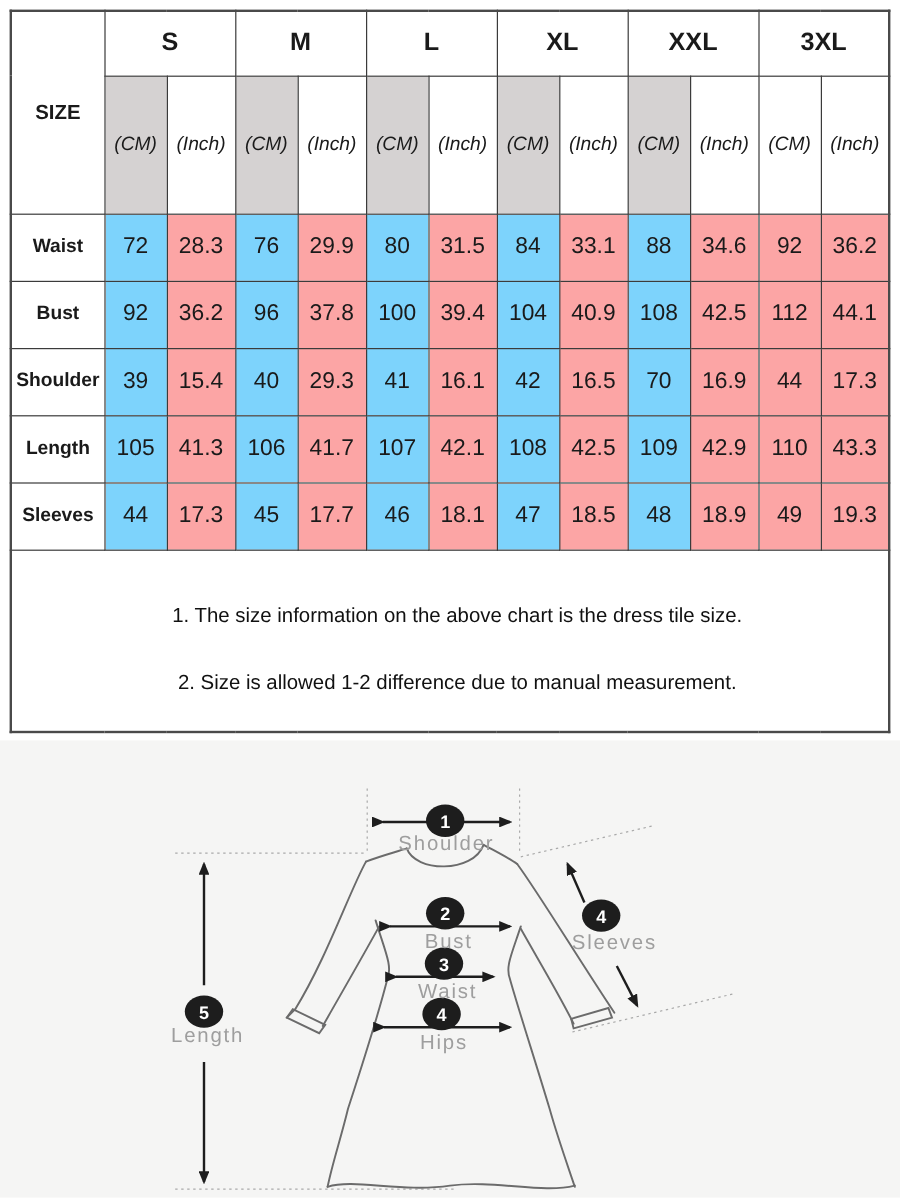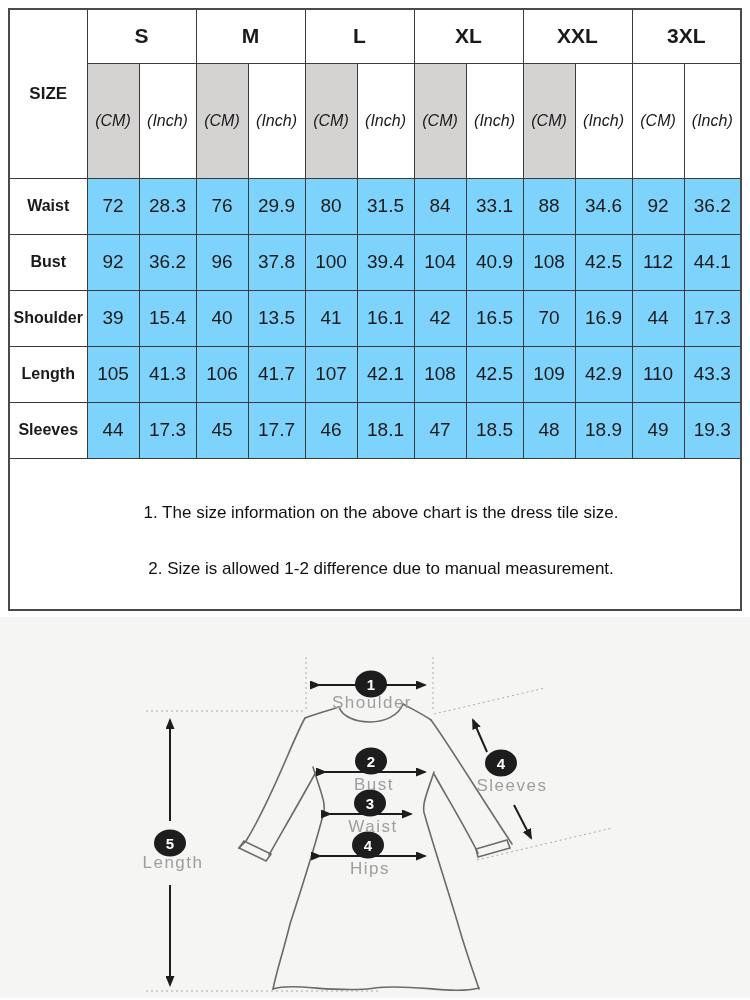--- a/index.html
+++ b/index.html
@@ -23,21 +23,21 @@
   col.c-in{width:57px;}
   tr.r-sizes{height:54px;}
   tr.r-units{height:115px;font-style:italic;}
   tr.r-data{height:56px;}
   tr.r-notes{height:152px;margin-left:44px;}
   th.size-name{font-size:21px;font-weight:bold;background:#fff;}
   td.corner{font-size:17px;font-weight:bold;background:#fff;}
   td.unit{font-size:16px;font-weight:normal;}
   td.shade{background:#d5d2d2;}
   td.row-label{font-size:16px;font-weight:bold;background:#fff;}
-  td.val{font-size:19px;background:#7dd3fc;}
+  td.val{font-size:19px;background:#fca5a5;}
   td.val.shade{background:#7dd3fc;}
   td.notes-cell{text-align:left;vertical-align:top;background:#fff;}
   .note-line{font-size:17px;color:#111;margin:14px 0 0 12px;}
   .note-line + .note-line{margin-top:36px;}
   
   .measure-section{
     margin-top:6px;height:381px;background:#f5f5f4;position:relative;
   }
   .measure-title{
     position:absolute;left:50px;top:13px;margin:0;
@@ -128,21 +128,21 @@
         <td class="val shade">108</td>
         <td class="val">42.5</td>
         <td class="val">112</td>
         <td class="val">44.1</td>
       </tr>
       <tr class="r-data">
         <td class="row-label">Shoulder</td>
         <td class="val shade">39</td>
         <td class="val">15.4</td>
         <td class="val shade">40</td>
-        <td class="val">13.5</td>
+        <td class="val">29.3</td>
         <td class="val shade">41</td>
         <td class="val">16.1</td>
         <td class="val shade">42</td>
         <td class="val">16.5</td>
         <td class="val shade">70</td>
         <td class="val">16.9</td>
         <td class="val">44</td>
         <td class="val">17.3</td>
       </tr>
       <tr class="r-data">

